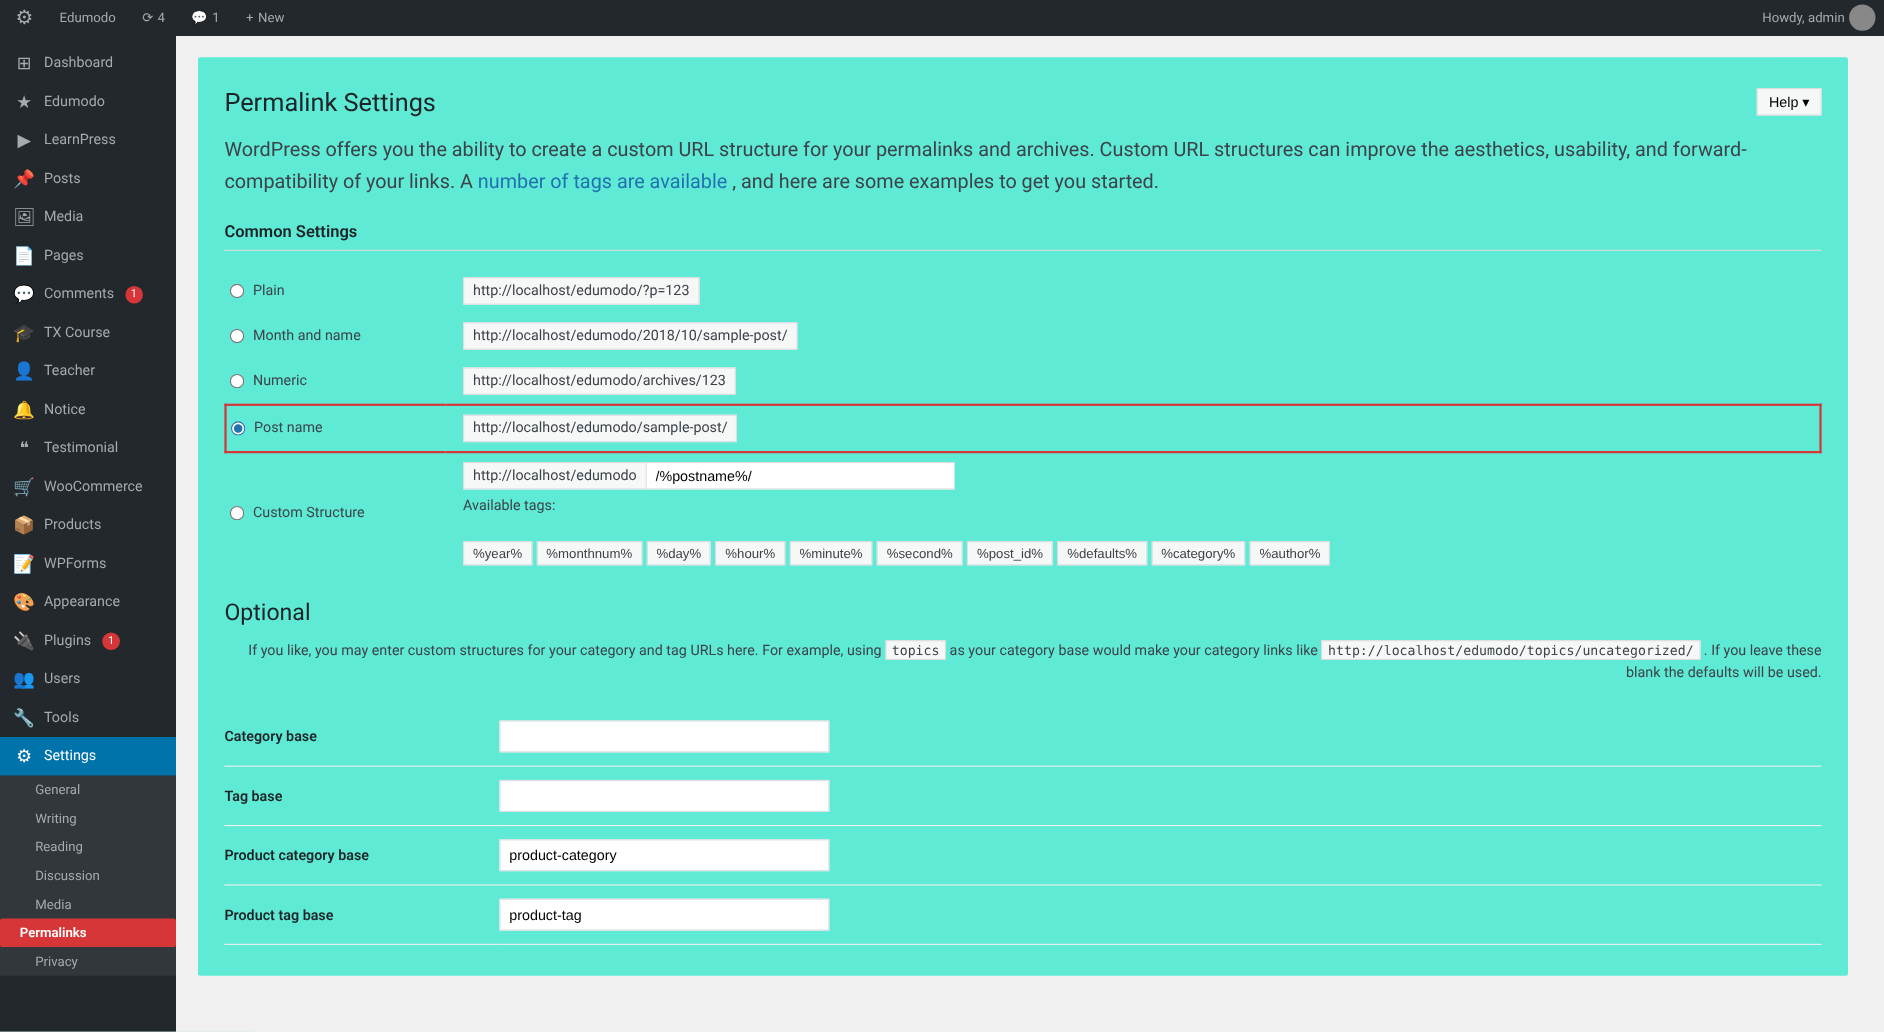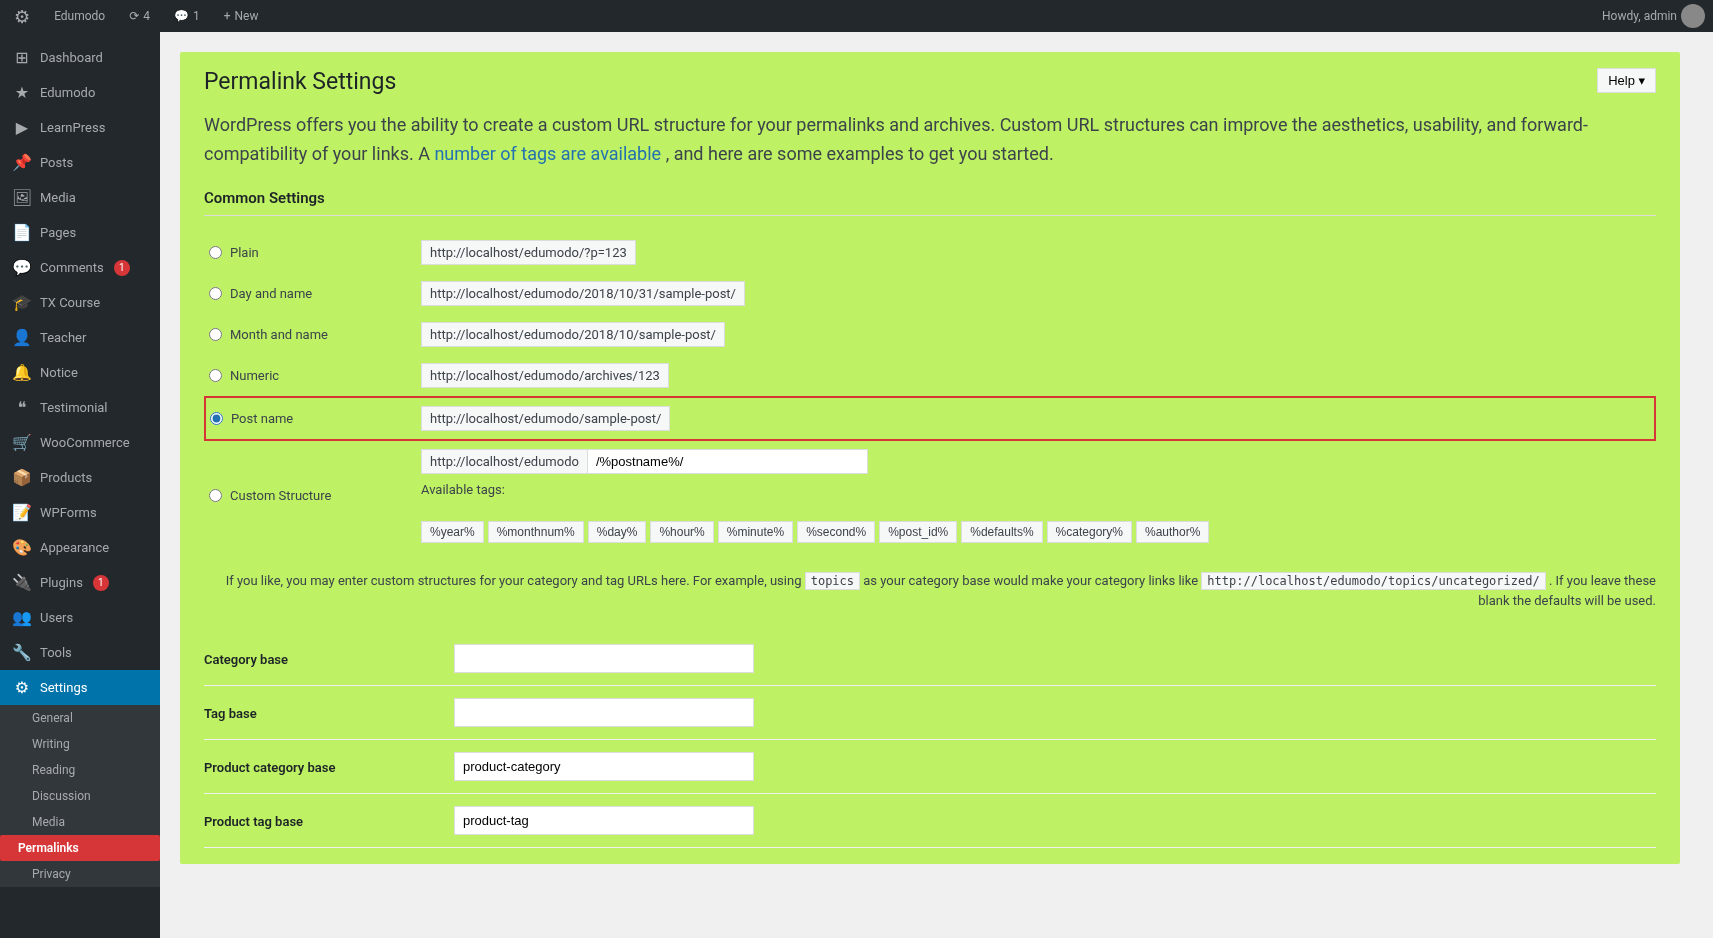--- a/index.html
+++ b/index.html
@@ -58,22 +58,22 @@
     .submenu-item.active-highlight { background: #d63638; color: #fff; font-weight: 600; border-radius: 2px; }
 
     
     #wpcontent {
       flex: 1;
       padding: 20px 20px 20px 20px;
       background: #f0f0f1;
     }
 
     .wrap {
-      background: #bef264;
-      padding: 16px 24px;
+      background: #5eead4;
+      padding: 28px 24px;
       border-radius: 2px;
       max-width: 1500px;
     }
 
     h1.page-title {
       font-size: 23px;
       font-weight: 400;
       color: #1d2327;
       margin-bottom: 16px;
     }
@@ -324,31 +324,20 @@
               <label style="display:flex;align-items:center;gap:8px;cursor:pointer;">
                 <input type="radio" name="permalink" style="">
                 <span>Plain</span>
               </label>
             </td>
             <td>
               <span class="url-display">http://localhost/edumodo/?p=123</span>
             </td>
           </tr>
 
-          <tr>
-            <td>
-              <label style="display:flex;align-items:center;gap:8px;cursor:pointer;">
-                <input type="radio" name="permalink" style="">
-                <span>Day and name</span>
-              </label>
-            </td>
-            <td>
-              <span class="url-display">http://localhost/edumodo/2018/10/31/sample-post/</span>
-            </td>
-          </tr>
 
           <tr>
             <td>
               <label style="display:flex;align-items:center;gap:8px;cursor:pointer;">
                 <input type="radio" name="permalink" style="">
                 <span>Month and name</span>
               </label>
             </td>
             <td>
               <span class="url-display">http://localhost/edumodo/2018/10/sample-post/</span>
@@ -404,20 +393,21 @@
                   <button class="tag-btn">%defaults%</button>
                   <button class="tag-btn">%category%</button>
                   <button class="tag-btn">%author%</button>
                 </div>
               </div>
             </td>
           </tr>
         </tbody>
       </table>
 
+      <h2 class="optional-title">Optional</h2>
       <p class="optional-desc">
         <span>If you like, you may enter custom structures for your category and tag URLs here. For example, using</span>
         <code>topics</code>
         <span>as your category base would make your category links like</span>
         <code>http://localhost/edumodo/topics/uncategorized/</code>
         <span>. If you leave these blank the defaults will be used.</span>
       </p>
 
       <table class="form-table">
         <tbody>

